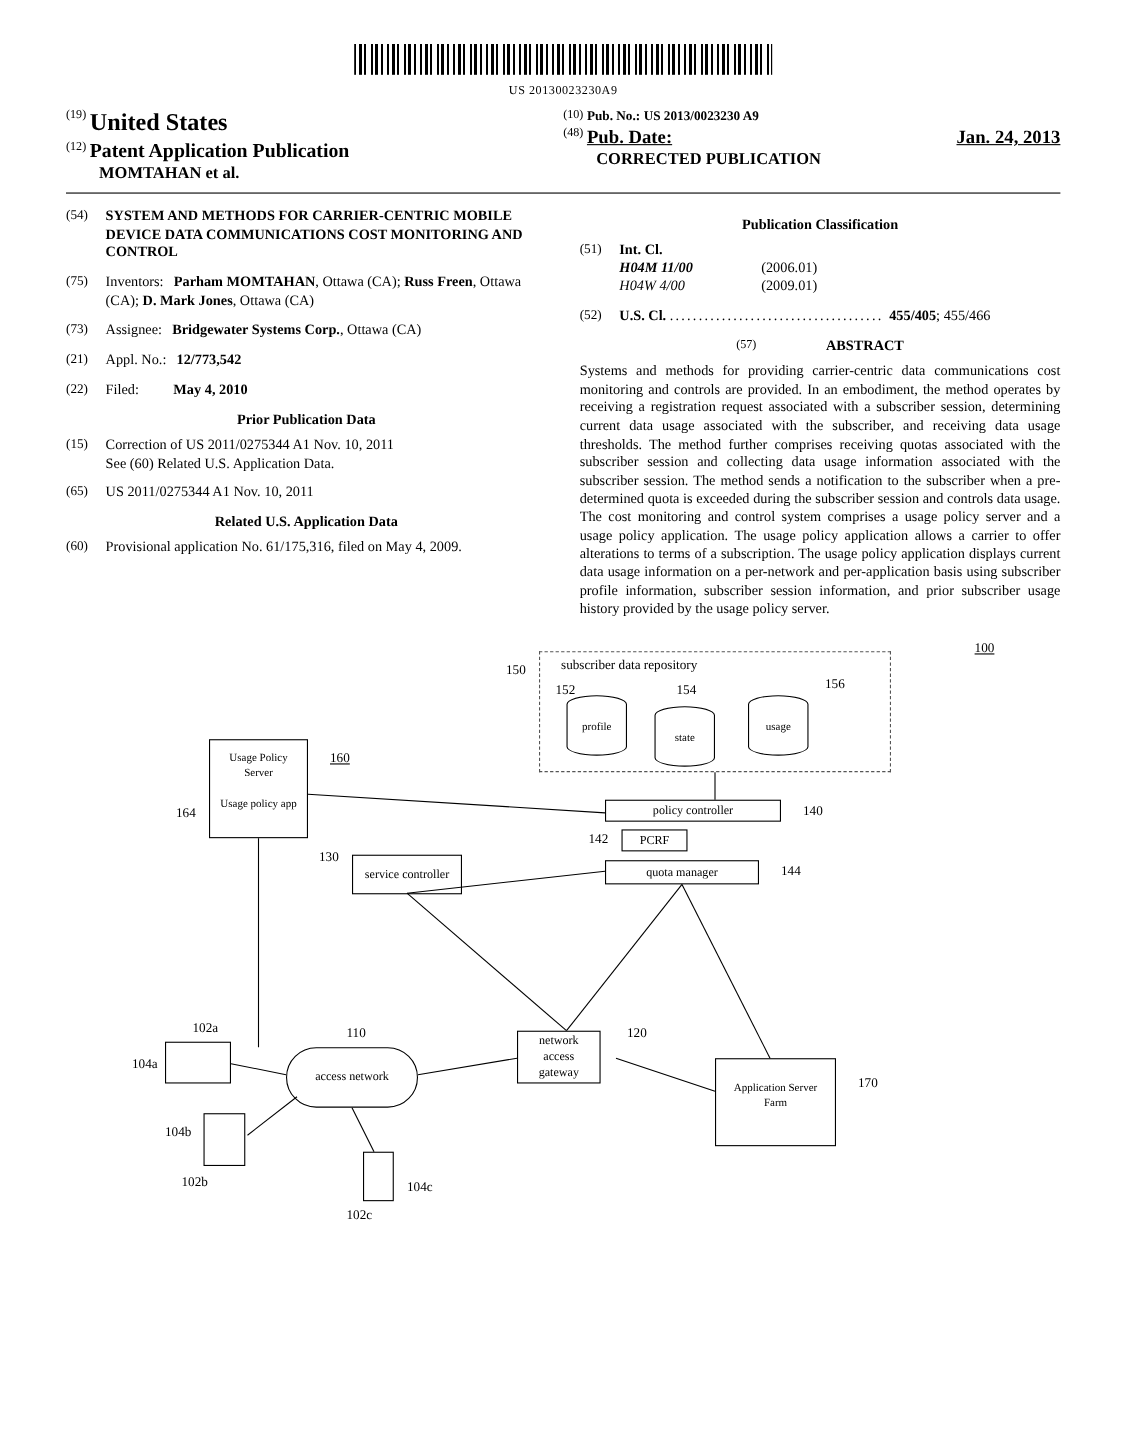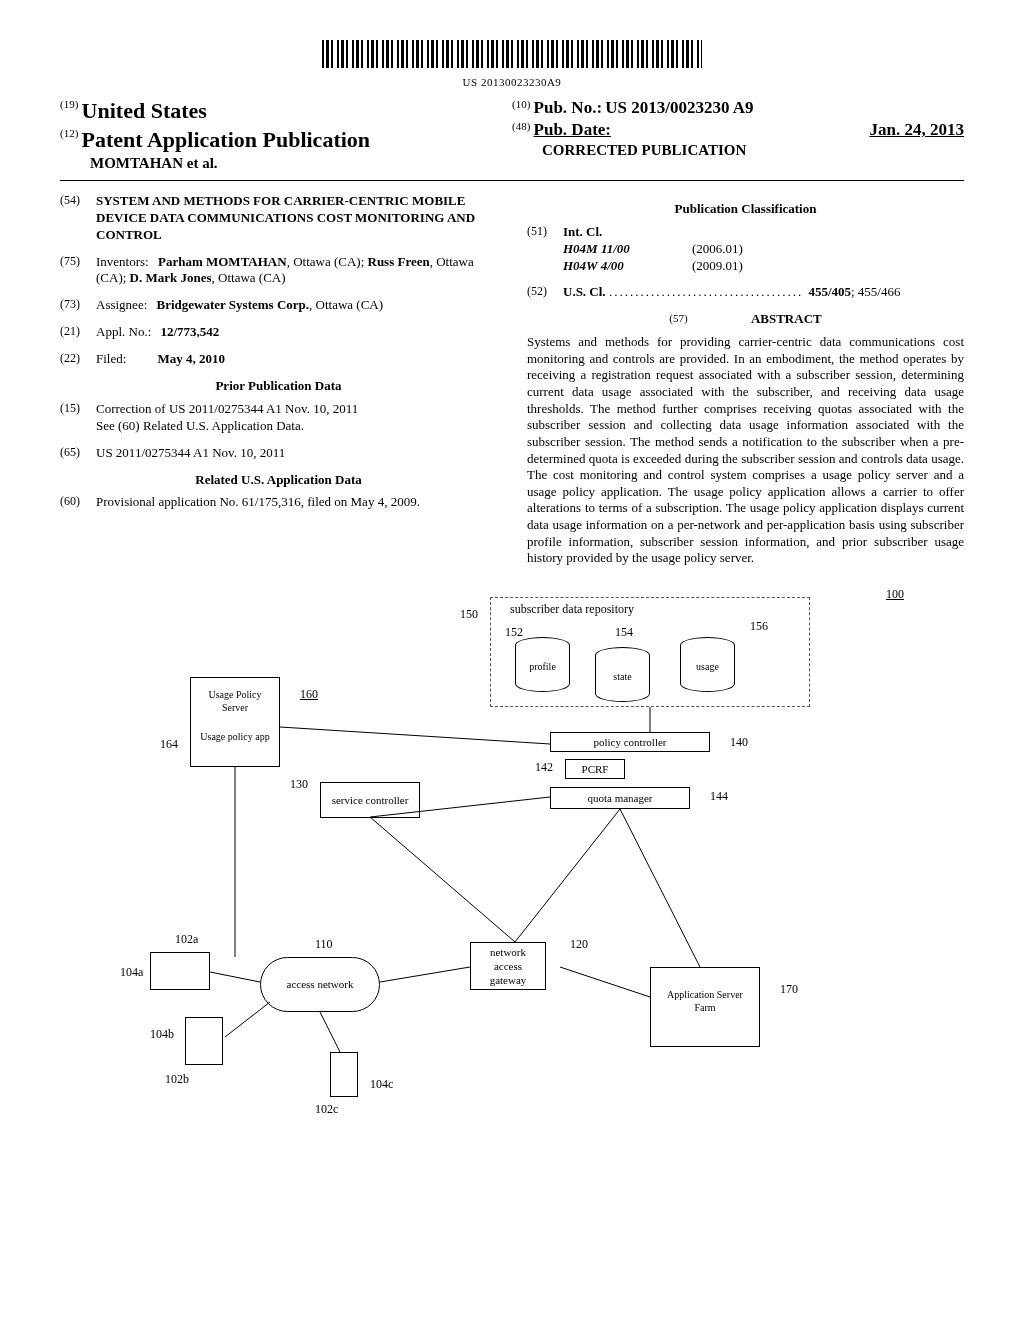--- a/index.html
+++ b/index.html
@@ -35,30 +35,30 @@
       padding-bottom: 6px;
       margin-bottom: 10px;
     }
     .header-left { width: 50%; }
     .header-right { width: 50%; }
     .header-left .country {
       font-size: 22px;
       font-weight: bold;
     }
     .header-left .pub-line {
-      font-size: 22px;
+      font-size: 18px;
       font-weight: bold;
     }
     .header-left .inventor-line {
       font-size: 15px;
       font-weight: bold;
     }
     .small-code { font-size: 11px; vertical-align: top; }
     .header-right .pub-no {
-      font-size: 17px;
+      font-size: 12px;
       font-weight: bold;
     }
     .header-right .pub-date {
       font-size: 17px;
       font-weight: bold;
       text-decoration: underline;
     }
     .header-right .correction {
       font-size: 15px;
       font-weight: bold;
@@ -251,21 +251,21 @@
 
       <div class="section">
         <div class="code-label">(51)</div>
         <div class="sec-content">
           <div><b>Int. Cl.</b></div>
           <div class="class-row">
             <div class="class-left">H04M 11/00</div>
             <div>(2006.01)</div>
           </div>
           <div class="class-row">
-            <div class="class-left" style="font-weight:bold;">H04W 4/00</div>
+            <div class="class-left" style="font-weight:normal;">H04W 4/00</div>
             <div>(2009.01)</div>
           </div>
         </div>
       </div>
 
       <div class="section">
         <div class="code-label">(52)</div>
         <div class="sec-content">
           <b>U.S. Cl.</b>
           <span class="dots"> ..................................... </span>

